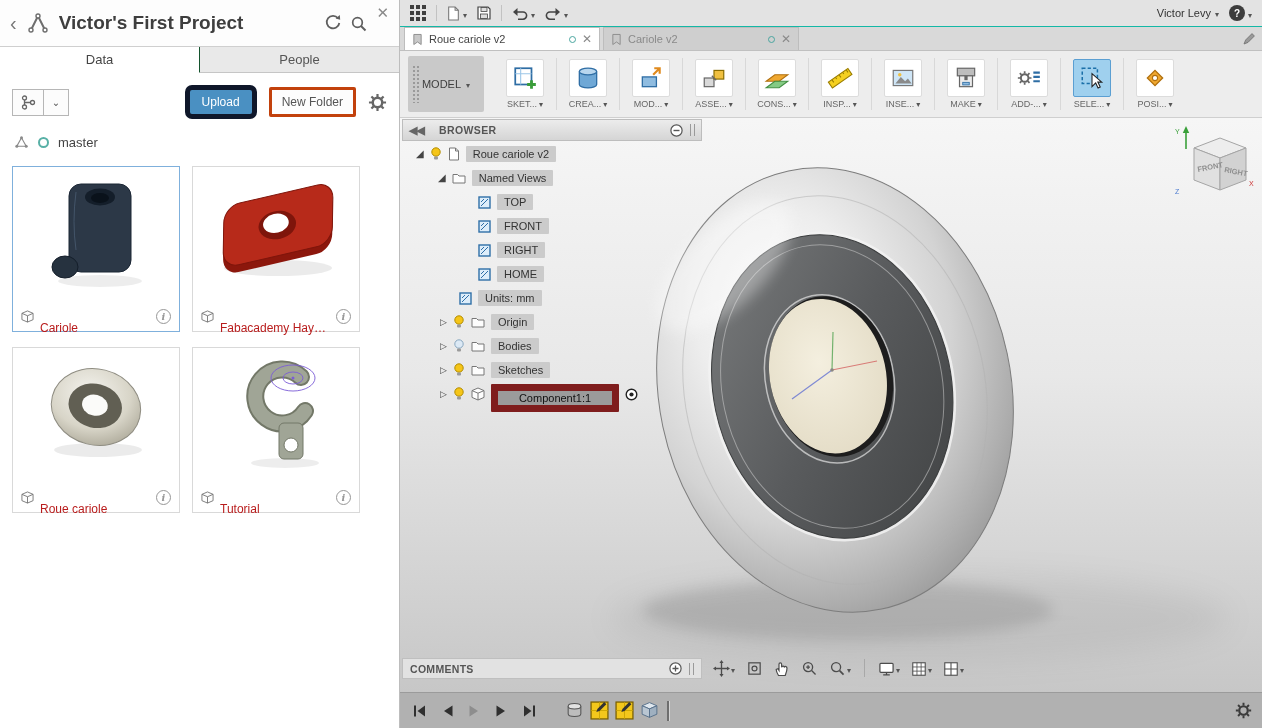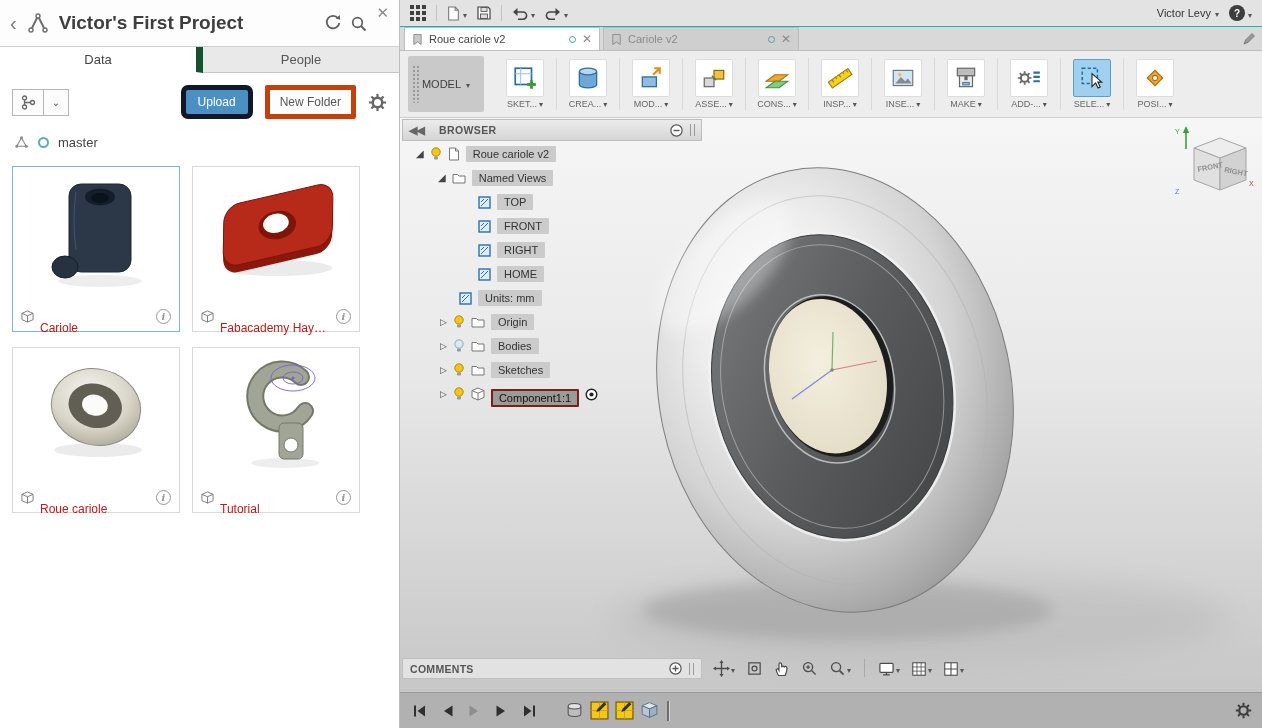--- a/index.html
+++ b/index.html
@@ -12,30 +12,30 @@
   
   .dp { position:absolute; left:0; top:0; width:400px; height:728px; background:#fff;
         border-right:1px solid #bdbdbd; }
   .dp-head { height:46px; display:flex; align-items:center; gap:9px; padding:0 10px; background:#fdfdfd; }
   .back-ch { font-size:20px; color:#777; line-height:1; cursor:default; }
   .dp-title { flex:1; font-size:19px; color:#3e3e3e; white-space:nowrap; overflow:hidden;font-weight:bold; }
   .hicon { color:#5f5f5f; }
   .dp-close { font-size:15px; color:#8a8a8a; align-self:flex-start; margin-top:4px; }
   .dp-tabs { display:flex; height:27px; border-top:1px solid #cfcfcf; border-bottom:1px solid #c6c6c6; background:#e9e9e9; }
   .dp-tab { flex:1; display:flex; align-items:center; justify-content:center; font-size:13px; color:#555;
-            border-right:7px solid #14532d; background:#e9e9e9; }
+            border-right:1px solid #14532d; background:#e9e9e9; }
   .dp-tab:last-child { border-right:none; }
   .dp-tab.active { background:#fff; color:#444; margin-bottom:-1px; border-bottom:1px solid #fff; }
   .dp-controls { display:flex; align-items:center; gap:12px; padding:12px 12px 8px 12px; }
   .combo { display:flex; }
   .combo-seg { width:32px; height:27px; background:#fcfcfc; border:1px solid #b6b6b6; display:flex; align-items:center; justify-content:center; }
   .combo-seg.dd { width:26px; margin-left:-1px; font-size:10px; color:#555; }
   .btn-upload { margin-left:auto; background:#4a90c2; border:5px solid #0f172a; color:#fff; font-size:12px;
                 padding:5px 12px; border-radius:7px; }
-  .btn-newfolder { background:#fdfdfd; border:5px solid #c2410c; color:#555; font-size:12px;
+  .btn-newfolder { background:#fdfdfd; border:3px solid #c2410c; color:#555; font-size:12px;
                    padding:5px 10px; border-radius:2px; }
   .branch-row { display:flex; align-items:center; gap:9px; padding:8px 14px 4px 14px; font-size:13px; color:#444; }
   .branch-circle { width:11px; height:11px; border:2px solid #58b0a6; border-radius:50%; }
   .cards { display:grid; grid-template-columns:168px 168px; gap:15px 12px; padding:12px; }
   .card { height:166px; border:1px solid #d9d9d9; background:#fff; position:relative; }
   .card.selected { border-color:#7fb0dc; }
   .thumb { height:132px; display:flex; align-items:center; justify-content:center; overflow:hidden; }
   .card-foot { position:absolute; left:0; right:0; bottom:0; height:30px; display:flex; align-items:center;
                gap:6px; padding:0 8px; }
   .card-name { flex:1; font-size:12px; color:#b91c1c; white-space:nowrap; overflow:hidden; text-overflow:ellipsis;margin-top:24px; }
@@ -85,21 +85,21 @@
   .browser-head { position:absolute; left:2px; top:119px; width:300px; height:22px;
       background:linear-gradient(#ececec,#d5d5d5); border:1px solid #bdbdbd; display:flex; align-items:center;
       gap:7px; padding:0 6px; font-size:10.5px; font-weight:bold; letter-spacing:.4px; color:#555; }
   .bh-title { flex:1;margin-left:8px; }
   .grip { width:5px; height:12px; border-left:1px solid #9a9a9a; border-right:1px solid #9a9a9a; }
   .collapse-arrows { font-size:11px; color:#666; letter-spacing:-1px; }
 
   .tree { position:absolute; left:2px; top:142px; width:300px; }
   .trow { height:24px; display:flex; align-items:center; gap:6px; font-size:11px; color:#333; }
   .chip { background:#cbcbcb; padding:2px 7px; border-radius:1px; white-space:nowrap; }
-  .chip.sel { background:#9b9b9b; border:2px solid #7f1d1d; padding:1px 6px; color:#111;margin-top:8px; }
+  .chip.sel { background:#9b9b9b; border:7px solid #7f1d1d; padding:1px 21px; color:#111;margin-top:8px; }
   .tri { font-size:9px; color:#444; line-height:1; }
   .tri.open { font-size:10px; }
 
   .comments-bar { position:absolute; left:2px; top:658px; width:300px; height:21px; background:#e2e2e2;
       border:1px solid #bfbfbf; display:flex; align-items:center; gap:7px; padding:0 7px; font-size:10.5px;
       font-weight:bold; letter-spacing:.3px; color:#555; }
   .cb-title { flex:1; }
 
   .navbar { position:absolute; left:310px; top:654px; height:28px; display:flex; align-items:center; gap:5px; }
   .nav-btn { display:flex; align-items:flex-end; gap:1px; padding:2px 3px; }

